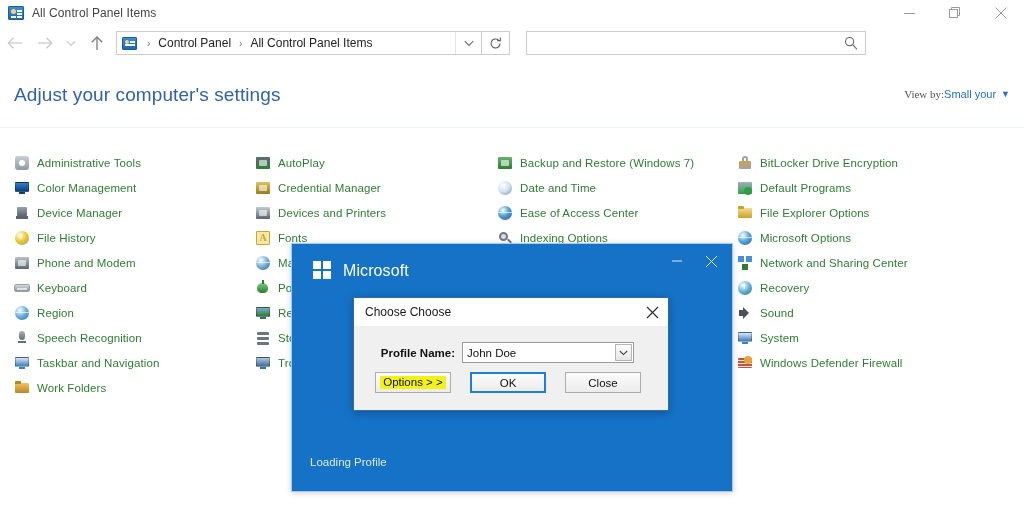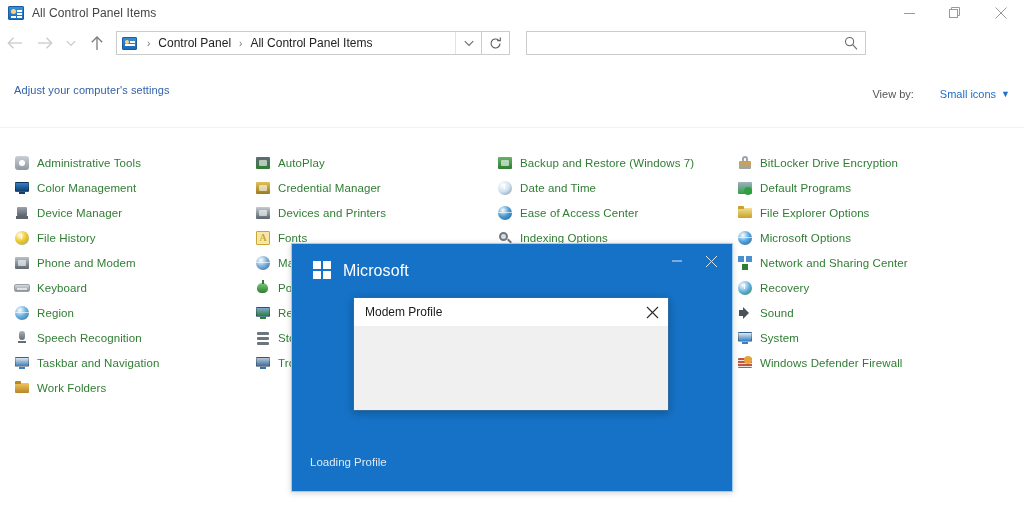--- a/index.html
+++ b/index.html
@@ -99,27 +99,27 @@
     position:absolute; right:7px; top:4px; color:#6a6a6a;
   }
 
   
   #content-header {
     position:absolute; left:0; top:60px; width:1024px; height:68px;
     background:#ffffff;
   }
   #page-title {
     position:absolute; left:14px; top:24px;
-    font-size:11px; color:#3262a8; letter-spacing:.1px;
+    font-size:19px; color:#3262a8; letter-spacing:.1px;
   }
   #viewby {
     position:absolute; right:14px; top:28px;
     display:flex; align-items:center; font-size:11px;
   }
-  #viewby .lbl { color:#555; margin-right:26px; }
+  #viewby .lbl { color:#555; margin-right:0;font-family:Liberation Serif, serif; }
   #viewby .val { color:#1f6fc4; }
   #viewby .caret { color:#1f6fc4; margin-left:5px; font-size:9px; }
   #hdr-divider {
     position:absolute; left:0; top:127px; width:1024px; height:1px;
     background:#eef3f8;
   }
 
   
   #items {
     position:absolute; left:0; top:130px; width:1024px; height:290px;
@@ -310,21 +310,21 @@
           <line x1="8.7" y1="8.7" x2="13" y2="13.4"></line>
       </svg>
     </span>
   </div>
 </div>
 
 <div id="content-header">
   <div id="page-title">Adjust your computer's settings</div>
   <div id="viewby">
     <span class="lbl">View by:</span>
-    <span class="val">Small icons</span>
+    <span class="val">Small your</span>
     <span class="caret">▼</span>
   </div>
 </div>
 <div id="hdr-divider"></div>
 
 <div id="items">
   <div class="col col1">
       <div class="cp-item">
         <span class="ic" style="background: transparent;">
           <span class="g" style="left: 1px; top: 1px; width: 14px; height: 14px; border-radius: 3px; background: linear-gradient(rgb(201, 207, 214), rgb(143, 153, 163));"></span>
@@ -579,21 +579,45 @@
         <line x1="1" y1="1" x2="12" y2="12"></line>
           <line x1="12" y1="1" x2="1" y2="12"></line>
       </svg>
     </div>
   </div>
   <div id="ms-status">Loading Profile</div>
 </div>
 
 <div id="profile-dialog">
   <div id="pd-titlebar">
-    <div id="pd-title">Modem Profile</div>
+    <div id="pd-title">Choose Choose</div>
     <div id="pd-close">
       <svg width="13" height="13" viewBox="0 0 13 13" stroke="currentColor" stroke-width="1.1">
         <line x1="1" y1="1" x2="12" y2="12"></line>
           <line x1="12" y1="1" x2="1" y2="12"></line>
       </svg>
     </div>
   </div>
+  <div id="pd-body">
+    <div id="pd-row">
+      <div id="pd-label">Profile Name:</div>
+      <div id="pd-combo">
+        <span id="pd-combo-value">John Doe</span>
+        <span id="pd-combo-arrow">
+          <svg width="9" height="6" viewBox="0 0 9 6" fill="none" stroke="currentColor" stroke-width="1.1">
+            <polyline points="0.8,1 4.5,4.6 8.2,1"></polyline>
+          </svg>
+        </span>
+      </div>
+    </div>
+    <div id="pd-buttons">
+      <div class="pd-btn w1">
+        <span class="hl">Options &gt; &gt;</span>
+      </div>
+      <div class="pd-btn w2 focused">
+        <span>OK</span>
+      </div>
+      <div class="pd-btn w2">
+        <span>Close</span>
+      </div>
+    </div>
+  </div>
 </div>
 
 </body></html>

